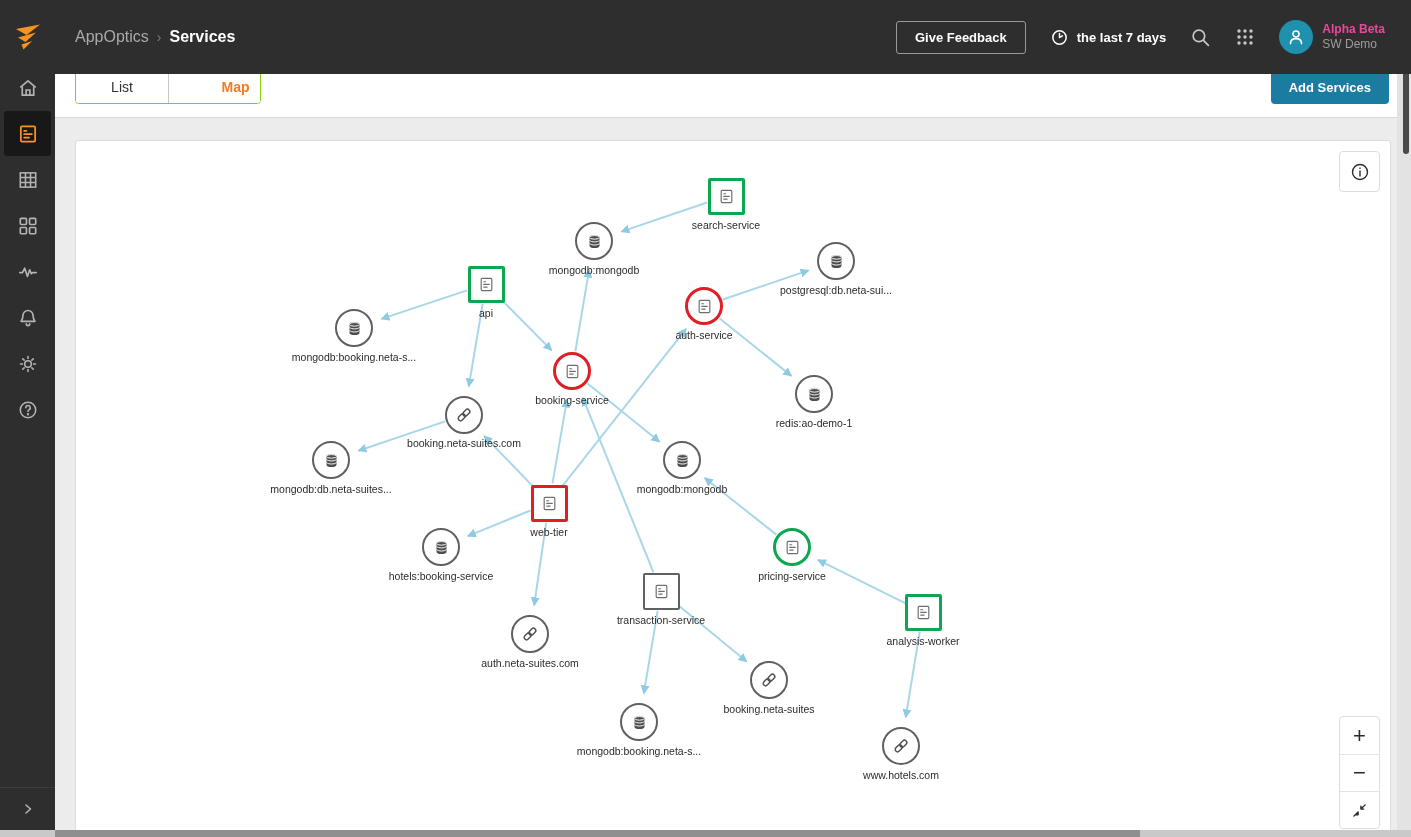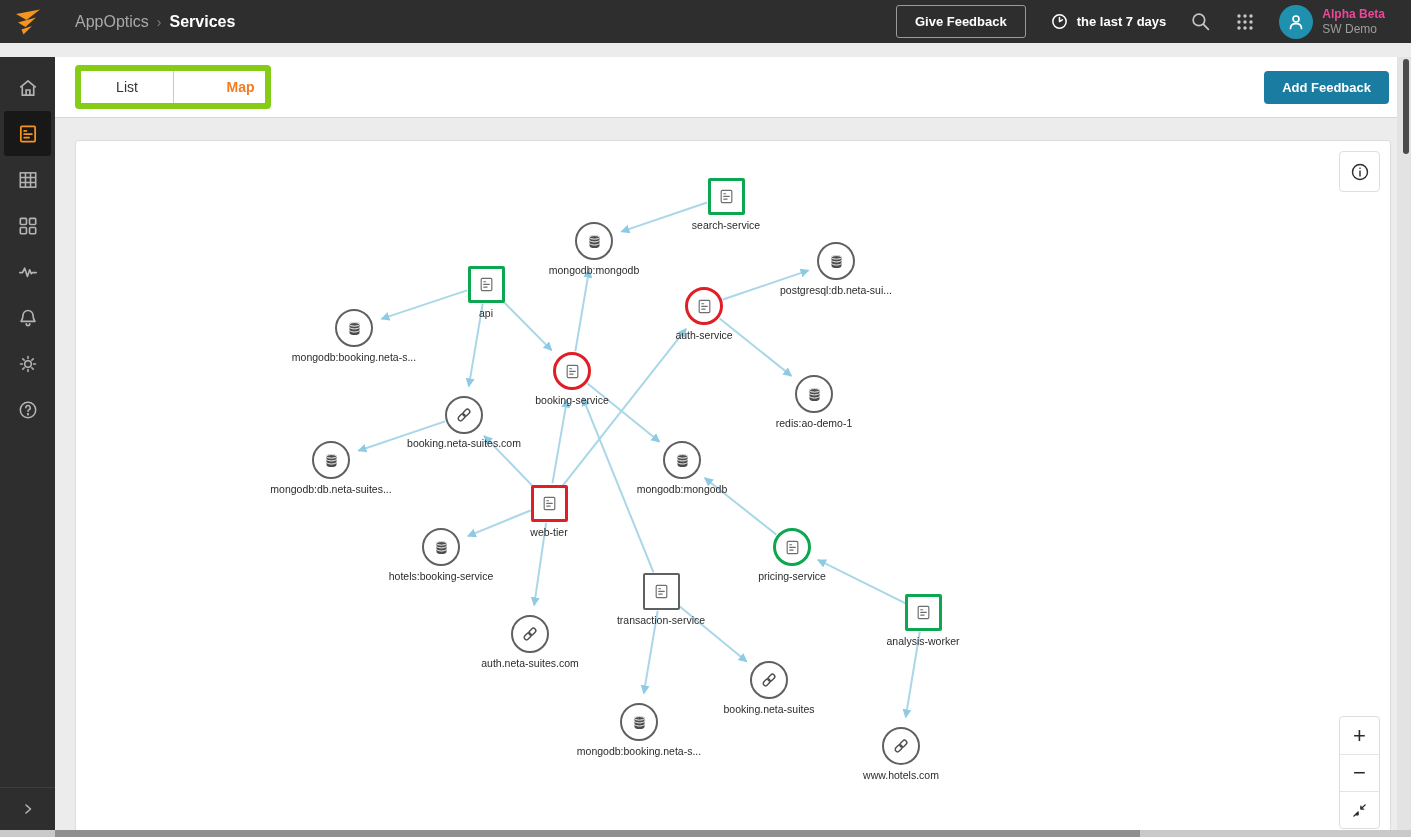--- a/index.html
+++ b/index.html
@@ -1,20 +1,20 @@
 <!DOCTYPE html>
 <html><head>
 <meta charset="utf-8">
 <style>
   * { margin:0; padding:0; box-sizing:border-box; }
   html,body { width:1411px; height:837px; overflow:hidden;
     font-family:"Liberation Sans", sans-serif; background:#ececec; }
 
   
-  .header { position:absolute; top:0; left:0; width:1411px; height:43px;
+  .header { position:absolute; top:0; left:0; width:1411px; height:74px;
     background:#2e2e2e; display:flex; align-items:center; z-index:30;justify-content:flex-end; }
   .logo-box { width:55px; display:flex; justify-content:center; align-items:center; }
   .breadcrumb { display:flex; align-items:center; gap:8px; margin-left:20px; font-size:16px; }
   .crumb-brand { color:#a9a9a9; }
   .crumb-sep { color:#7d7d7d; font-size:14px; }
   .crumb-page { color:#ffffff; font-weight:bold; }
   .header-right { margin-left:auto; display:flex; align-items:center; gap:24px; padding-right:26px; }
   .feedback-btn { background:transparent; border:1px solid #9a9a9a; color:#ffffff;
     font-size:13px; padding:8px 18px; border-radius:3px; cursor:pointer;
     font-family:"Liberation Sans", sans-serif; font-weight:bold; }
@@ -34,21 +34,21 @@
     cursor:pointer; border-radius:3px; margin-top:1px; }
   .side-item svg { stroke:#b4b4b4; }
   .side-item.active { background:#181818; }
   .side-item.active svg { stroke:#f7941d; }
   .side-expand { position:absolute; bottom:8px; left:0; width:55px; height:42px;
     border-top:1px solid #3d3d3d; display:flex; align-items:center; justify-content:center; cursor:pointer; }
 
   
   .toolbar { position:absolute; top:57px; left:55px; width:1356px; height:61px;
     background:#ffffff; border-bottom:1px solid #d8d8d8; display:flex; align-items:center; z-index:20; }
-  .seg { display:flex; margin-left:20px; border:6px solid #84cc16; border-radius:4px;
+  .seg { display:flex; margin-left:20px; border:1px solid #84cc16; border-radius:4px;
     overflow:hidden; background:#fff; }
   .seg-btn { width:92px; height:32px; display:flex; align-items:center; justify-content:center;
     font-size:14px; color:#333333; cursor:pointer; background:#fff; }
   .seg-btn + .seg-btn { border-left:1px solid #c9c9c9; }
   .seg-btn.active { color:#f47b20; font-weight:bold;padding-left:42px; }
   .add-service { margin-left:auto; margin-right:22px; background:#1a7ca1; color:#ffffff;
     border:none; border-radius:4px; font-size:13px; font-weight:bold; padding:9px 18px;
     cursor:pointer; font-family:"Liberation Sans", sans-serif; }
 
   
@@ -200,21 +200,21 @@
       <path d="M6 4 L10.5 8 L6 12" stroke-linecap="round" stroke-linejoin="round"></path>
     </svg>
   </div>
 </div>
 
 <div class="toolbar">
   <div class="seg">
     <div class="seg-btn">List</div>
     <div class="seg-btn active">Map</div>
   </div>
-  <button class="add-service">Add Feedback</button>
+  <button class="add-service">Add Services</button>
 </div>
 
 <div class="content">
   <div class="map-card">
     <div class="map-canvas" id="map-canvas">
         <svg width="1316" height="697" id="edge-svg">
           <defs>
             <marker id="arrow" markerWidth="10" markerHeight="10" refX="8" refY="4.5" orient="auto" markerUnits="userSpaceOnUse">
     <path d="M0 0 L9 4.5 L0 9 Z" fill="#8ecbe2"></path>
             </marker>

